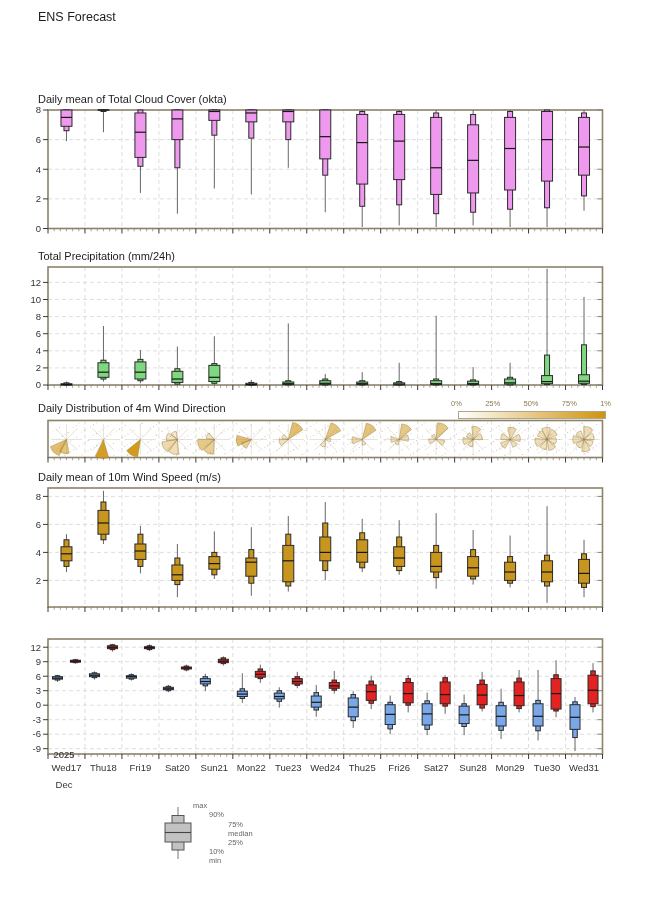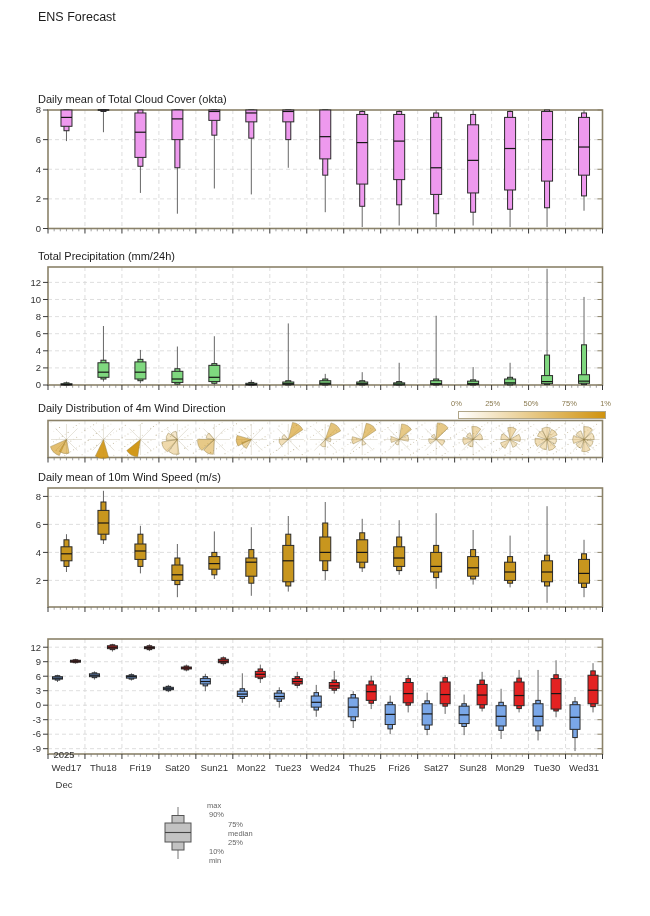--- a/index.html
+++ b/index.html
@@ -1684,21 +1684,21 @@
       <text x="584.0166666666667" y="771" class="dlab" text-anchor="middle" fill="#333333">Wed31</text>
       <line x1="178" x2="178" y1="807" y2="859" class="swhisk"></line>
       <rect x="172" y="815.5" width="12" height="34.5" class="sbx"></rect>
       <rect x="165" y="823" width="26" height="19" class="sbx"></rect>
       <line x1="165" x2="191" y1="832.5" y2="832.5" stroke="#444" stroke-width="1.1"></line>
     </svg>
 
   <div id="month">Dec</div>
   <div id="year">2025</div>
 
-  <span class="sleg" style="left:207px;top:801px">max</span>
+  <span class="sleg" style="left:193px;top:801px">max</span>
   <span class="sleg" style="left:209px;top:810px">90%</span>
   <span class="sleg" style="left:228px;top:819.5px">75%</span>
   <span class="sleg" style="left:228px;top:828.5px">median</span>
   <span class="sleg" style="left:228px;top:837.5px">25%</span>
   <span class="sleg" style="left:209px;top:846.5px">10%</span>
   <span class="sleg" style="left:209px;top:855.5px">min</span>
 
 </div>
 
 </body></html>

